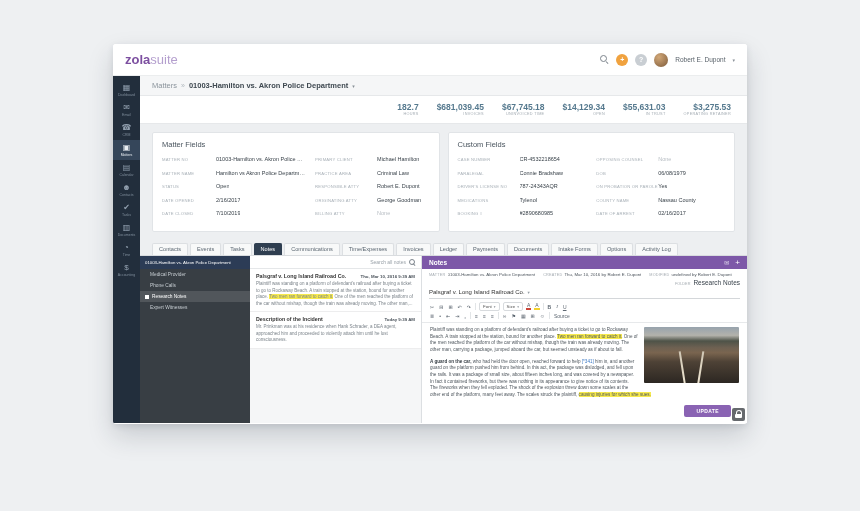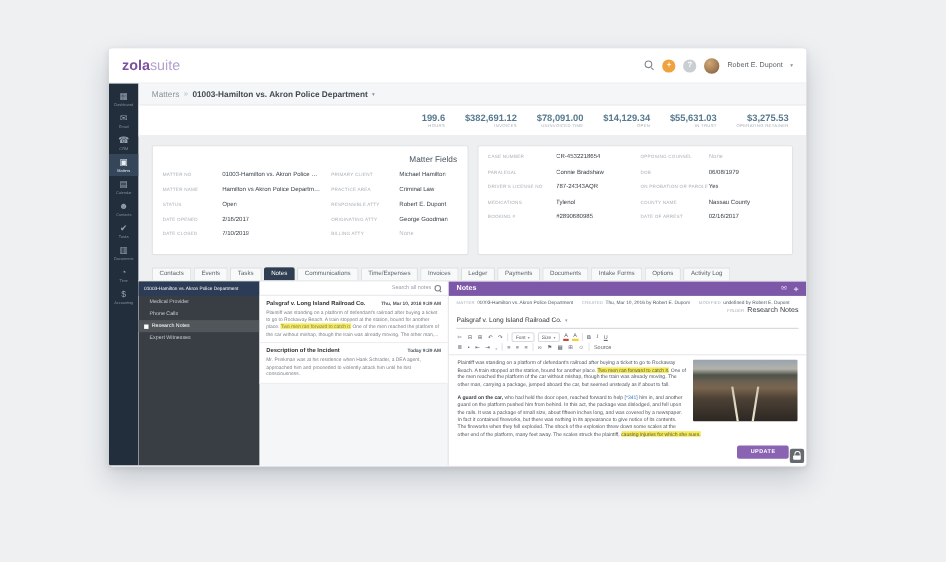--- a/index.html
+++ b/index.html
@@ -1,18 +1,18 @@
 <!DOCTYPE html>
 <html><head>
 <meta charset="utf-8">
 <style>
   html{background:#eef0f2;}
   body{margin:0;width:860px;height:511px;background:#eef0f2;overflow:hidden;position:relative;}
   *{box-sizing:border-box;}
-  .window{position:absolute;left:99px;top:44px;width:634px;height:380px;background:#fff;border-radius:3px;
+  .window{position:absolute;left:113px;top:44px;width:634px;height:380px;background:#fff;border-radius:3px;
     box-shadow:0 12px 26px rgba(30,40,55,.18),0 2px 6px rgba(30,40,55,.10);
     font-family:"Liberation Sans","DejaVu Sans",sans-serif;overflow:hidden;}
 
   
   .topbar{height:32px;display:flex;align-items:center;padding:0 12px;border-bottom:1px solid #ebedee;background:#fff;}
   .logo{font-size:13px;line-height:1;}
   .logo .lp{color:#7c4fa0;font-weight:700;}
   .logo .ls{color:#b49fce;font-weight:400;}
   .tb-right{margin-left:auto;display:flex;align-items:center;gap:7px;}
   .mag{position:relative;width:9px;height:9px;cursor:pointer;display:inline-block;}
@@ -48,21 +48,21 @@
 
   
   .finrow{height:28px;background:#fff;border-bottom:1px solid #e6e8ea;display:flex;align-items:center;justify-content:flex-end;gap:18px;padding:0 16px;flex:none;}
   .fin{text-align:right;}
   .fin-v{font-size:8.5px;color:#55798e;font-weight:600;line-height:1.15;}
   .fin-l{font-size:3.8px;color:#a5adb4;letter-spacing:.3px;}
 
   
   .cards{height:116px;display:flex;gap:8px;padding:8px 12px;flex:none;}
   .card{flex:1;background:#fff;border:1px solid #e1e4e7;border-radius:2px;padding:7px 9px 3px;min-width:0;}
-  .card-title{font-size:7.5px;color:#4a555f;margin-bottom:7px;text-align:right;}
+  .card-title{font-size:7.5px;color:#4a555f;margin-bottom:7px;}
   .fields{display:flex;gap:10px;}
   .fcol{flex:1;min-width:0;}
   .fcol.wide{flex:1.25;}
   .fr{display:flex;align-items:baseline;margin-bottom:7.5px;min-width:0;}
   .fl{width:54px;flex:none;font-size:4.2px;color:#a9b1b8;letter-spacing:.2px;white-space:nowrap;}
   .fl.lg{width:62px;}
   .fv{font-size:5.5px;color:#39424a;white-space:nowrap;overflow:hidden;text-overflow:ellipsis;min-width:0;}
   .fv.muted{color:#b7bdc3;}
 
   
@@ -197,29 +197,29 @@
 
       <div class="crumb">
         <span class="sec">Matters</span>
         <span class="sep">»</span>
         <span class="mat">01003-Hamilton vs. Akron Police Department</span>
         <span class="caret">▾</span>
       </div>
 
       <div class="finrow">
         <div class="fin">
-          <div class="fin-v">199.6</div>
+          <div class="fin-v">182.7</div>
           <div class="fin-l">HOURS</div>
         </div>
         <div class="fin">
-          <div class="fin-v">$382,691.12</div>
+          <div class="fin-v">$681,039.45</div>
           <div class="fin-l">INVOICES</div>
         </div>
         <div class="fin">
-          <div class="fin-v">$78,091.00</div>
+          <div class="fin-v">$67,745.18</div>
           <div class="fin-l">UNINVOICED TIME</div>
         </div>
         <div class="fin">
           <div class="fin-v">$14,129.34</div>
           <div class="fin-l">OPEN</div>
         </div>
         <div class="fin">
           <div class="fin-v">$55,631.03</div>
           <div class="fin-l">IN TRUST</div>
         </div>
@@ -274,20 +274,21 @@
                 </div>
               <div class="fr">
                   <span class="fl lg">BILLING ATTY</span>
                   <span class="fv muted">None</span>
                 </div>
             </div>
           </div>
         </div>
 
         <div class="card">
+          <div class="card-title">Custom Fields</div>
           <div class="fields">
             <div class="fcol">
               <div class="fr">
                   <span class="fl lg">CASE NUMBER</span>
                   <span class="fv">CR-4532218654</span>
                 </div>
               <div class="fr">
                   <span class="fl lg">PARALEGAL</span>
                   <span class="fv">Connie Bradshaw</span>
                 </div>

